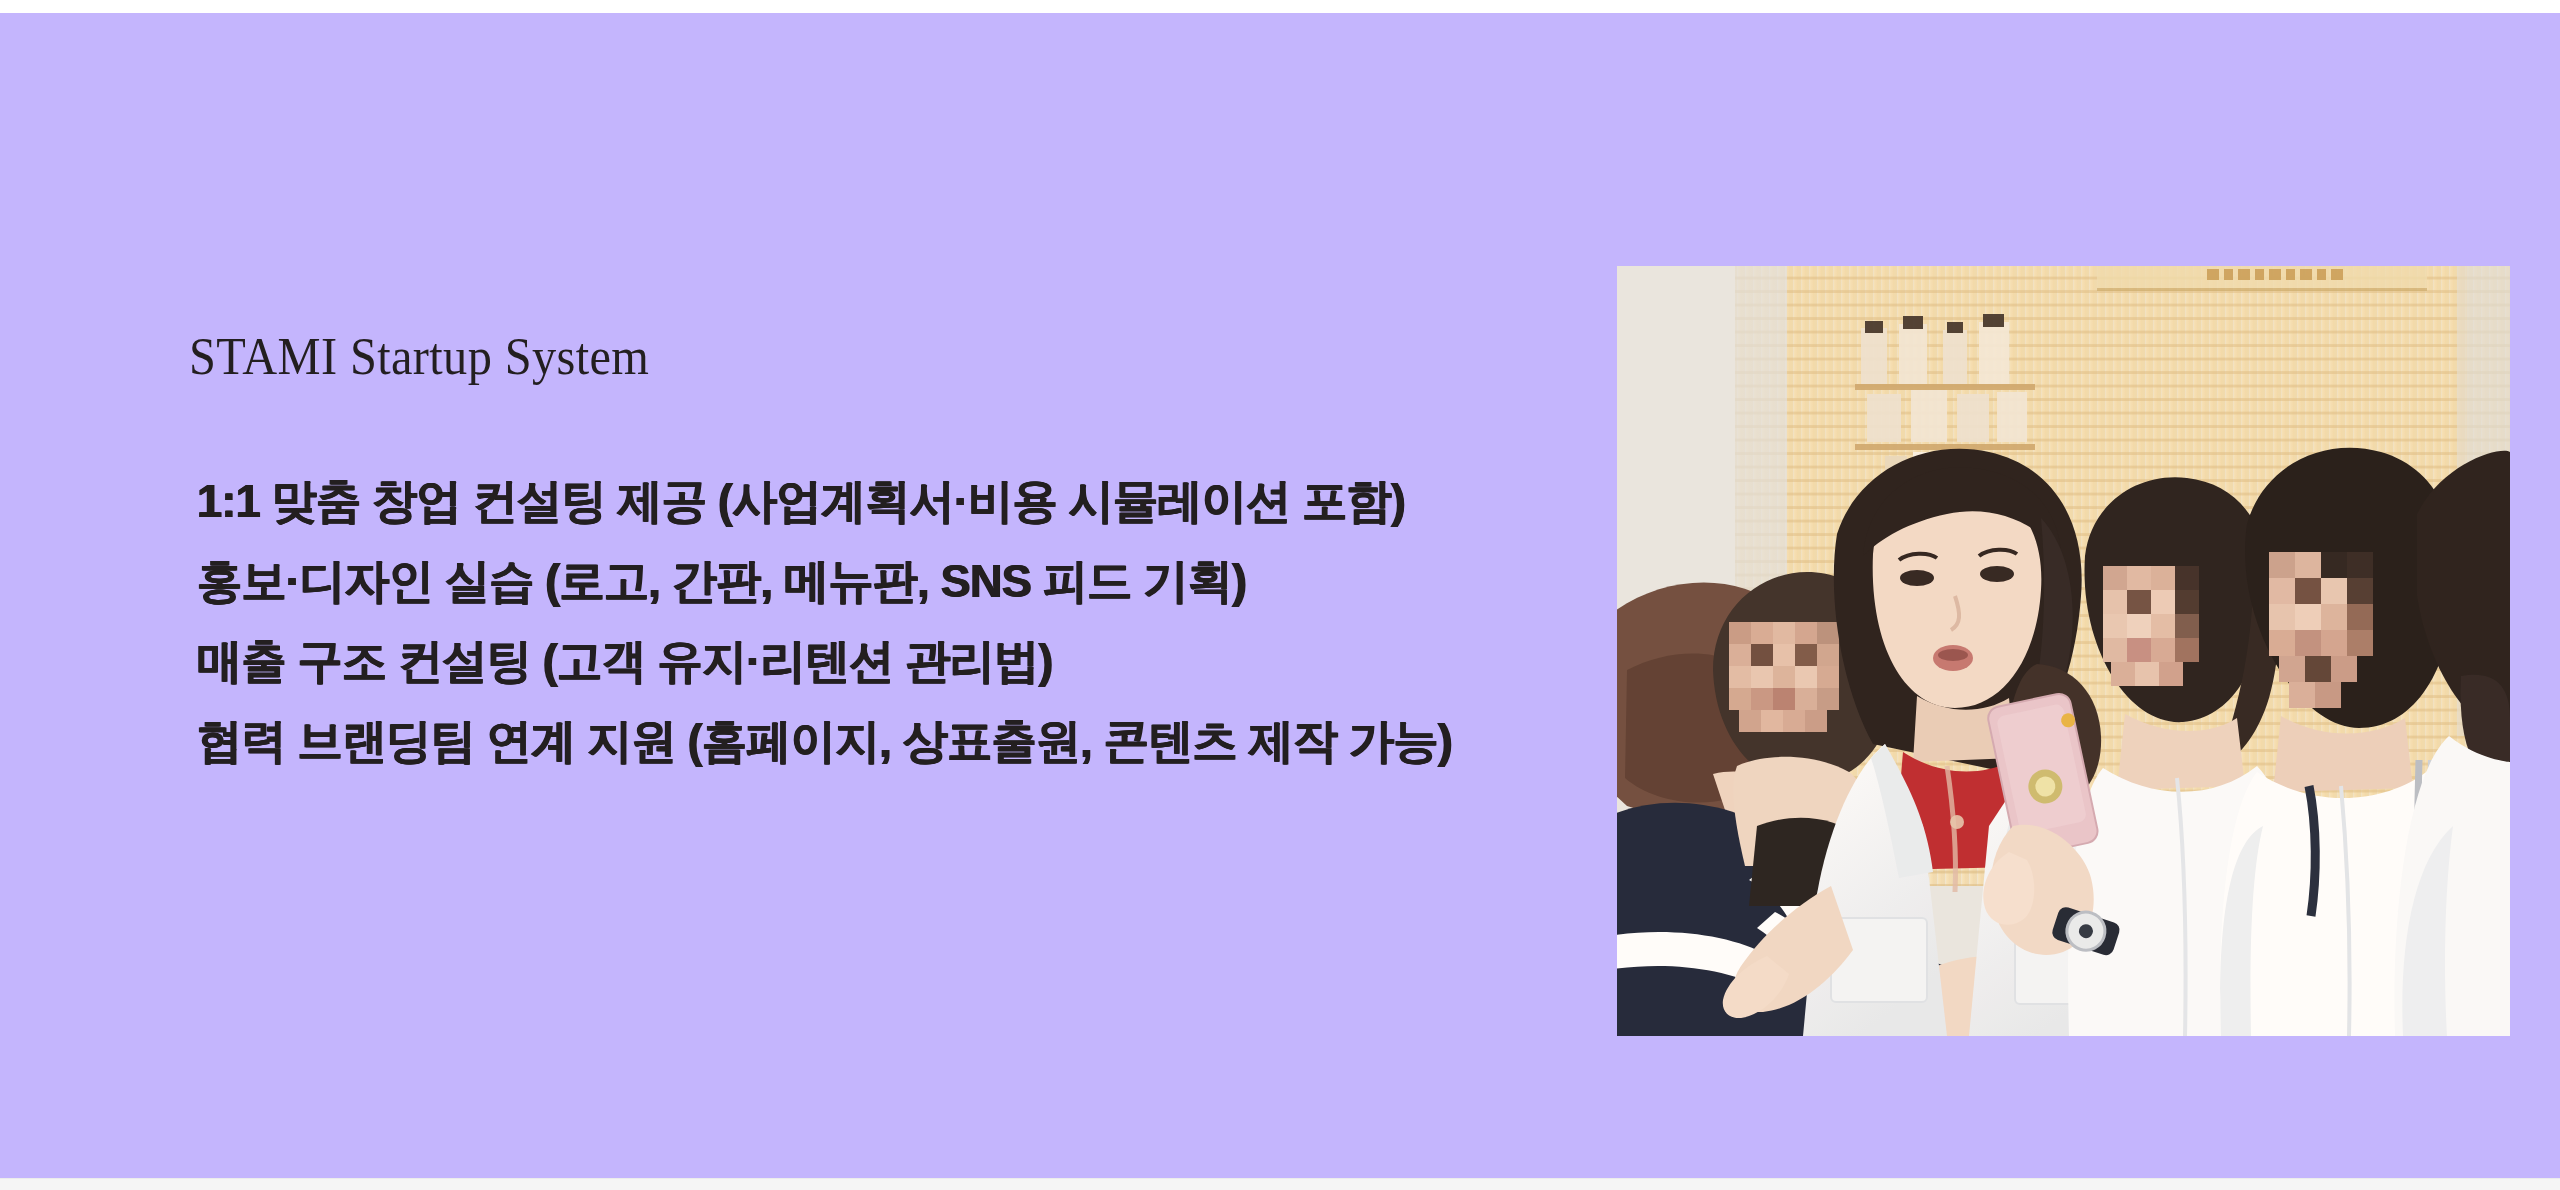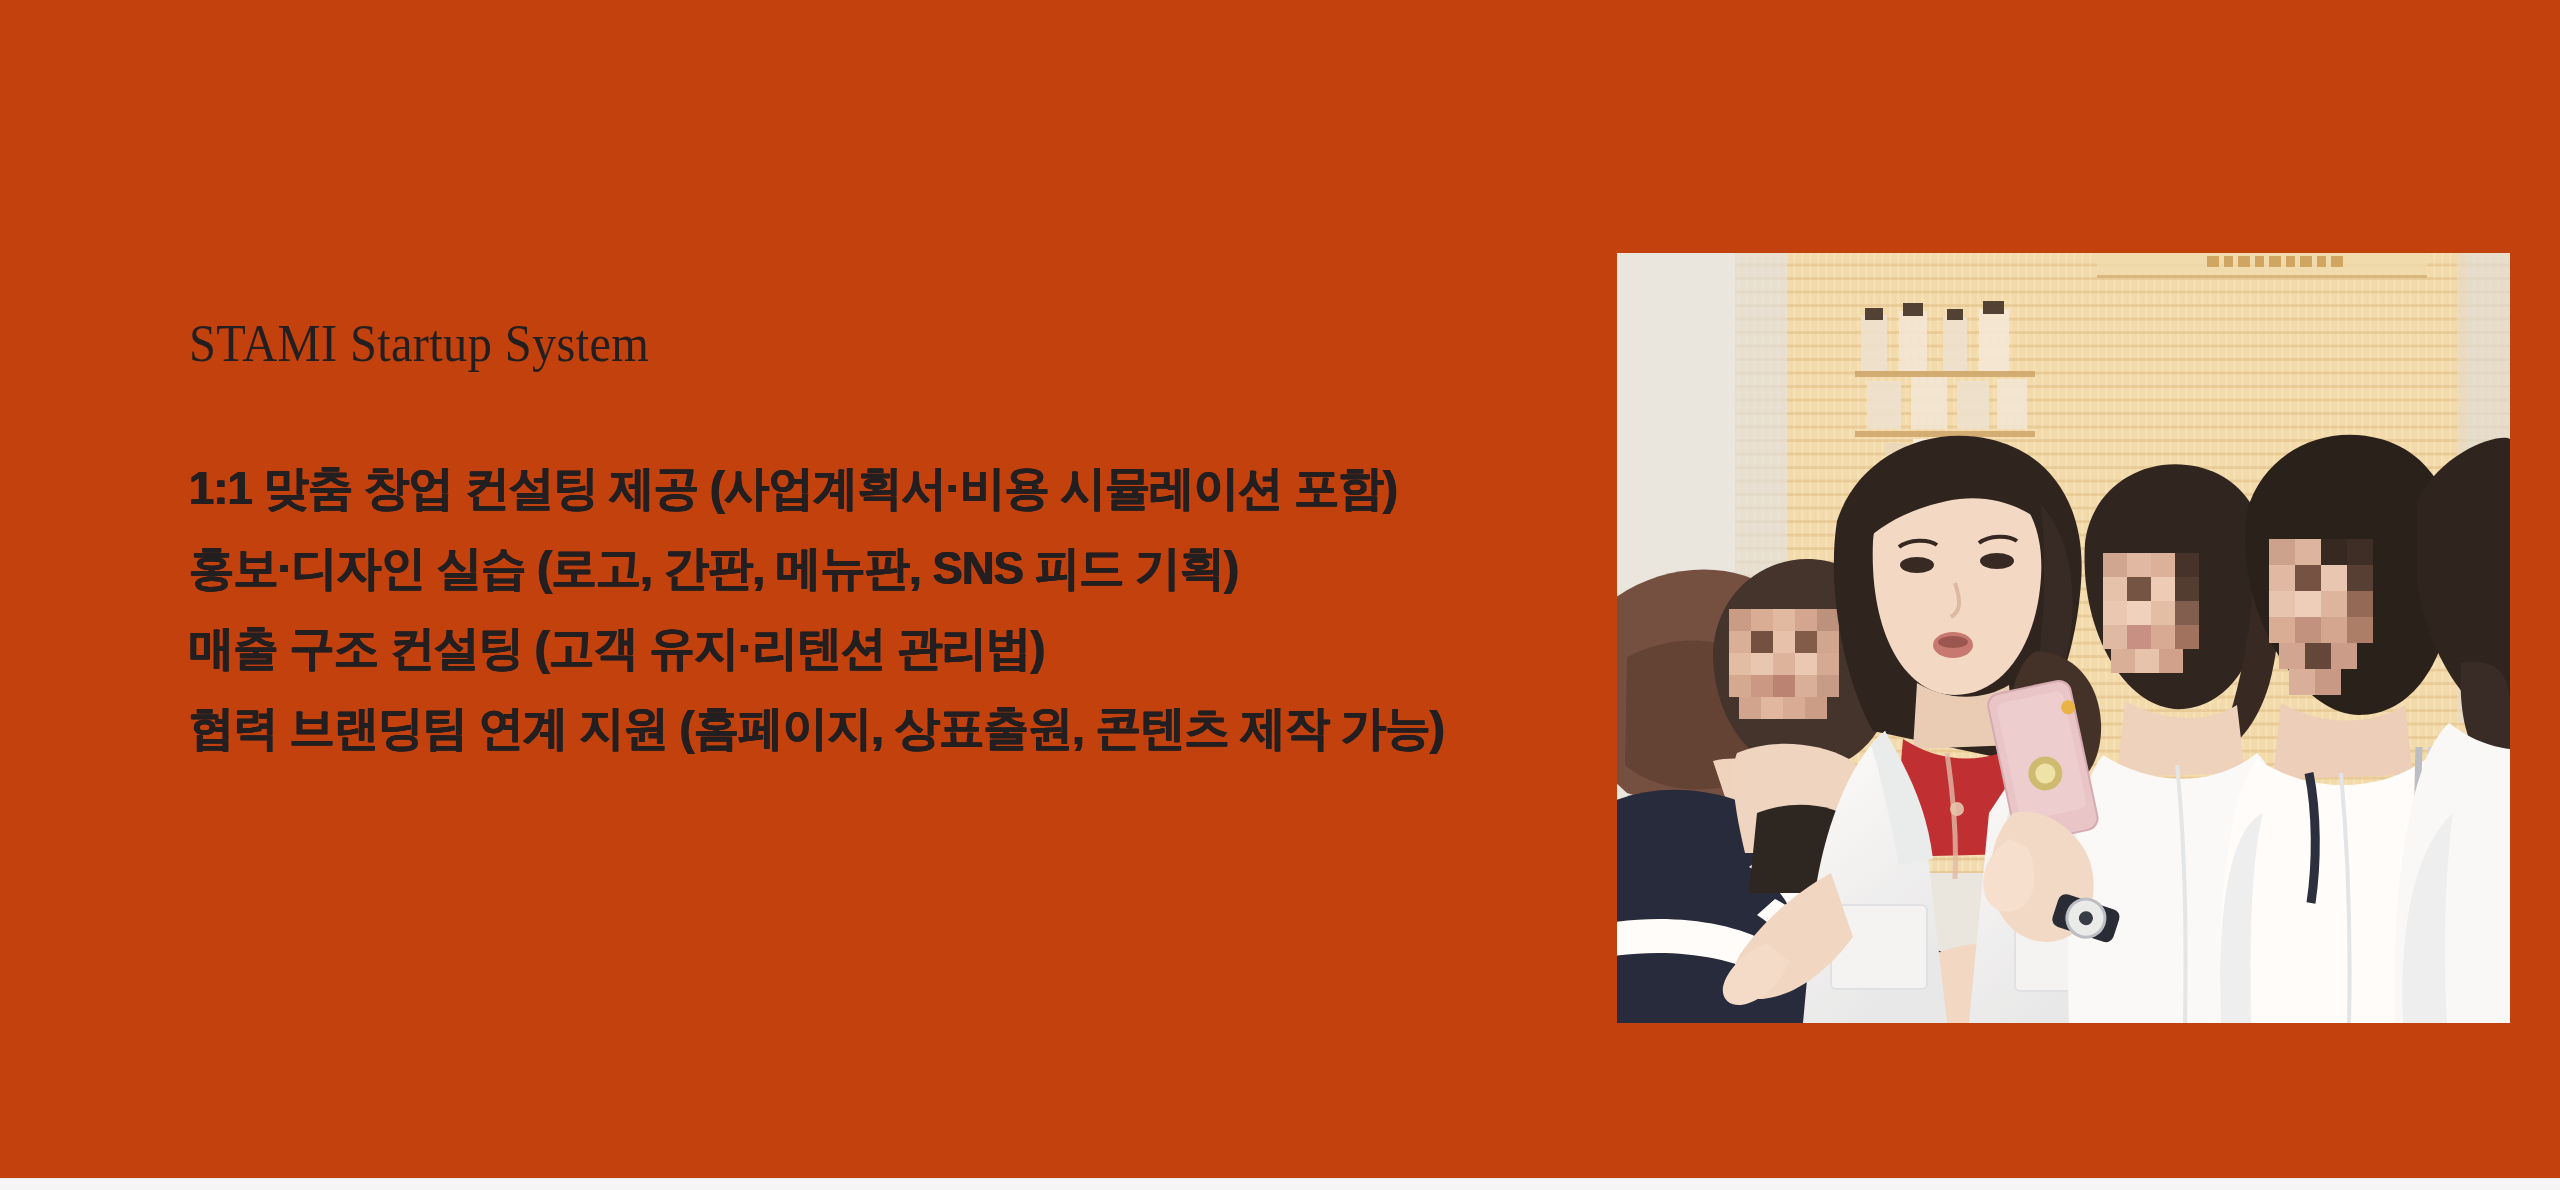--- a/index.html
+++ b/index.html
@@ -11,24 +11,24 @@
   body {
     width: 2560px;
     height: 1190px;
     position: relative;
     overflow: hidden;
     font-family: "Liberation Sans", sans-serif;
   }
 
   .slide {
     position: absolute;
-    left: 0; top: 0;
+    left: 0; top: 13px;
     width: 2560px;
     height: 1178px;
-    background: #c2410c;
+    background: #c4b5fd;
   }
 
   
   .content-block {
     position: absolute;
     left: 189px;
     top: 318px;
     width: 1420px;
   }
 
@@ -40,21 +40,21 @@
     letter-spacing: 0.4px;
     line-height: 1.0;
     margin: 0 0 78px 0;
     white-space: nowrap;
     transform: scaleX(0.93);
     transform-origin: left center;
   }
 
   .bullet-list {
     list-style: none;
-    margin: 0;
+    margin: 8px;
     padding: 0;
   }
 
   .bullet-item {
     font-family: "Liberation Sans", "DejaVu Sans", sans-serif;
     font-size: 47px;
     font-weight: 700;
     color: #231f20;
     line-height: 80px;
     white-space: nowrap;

